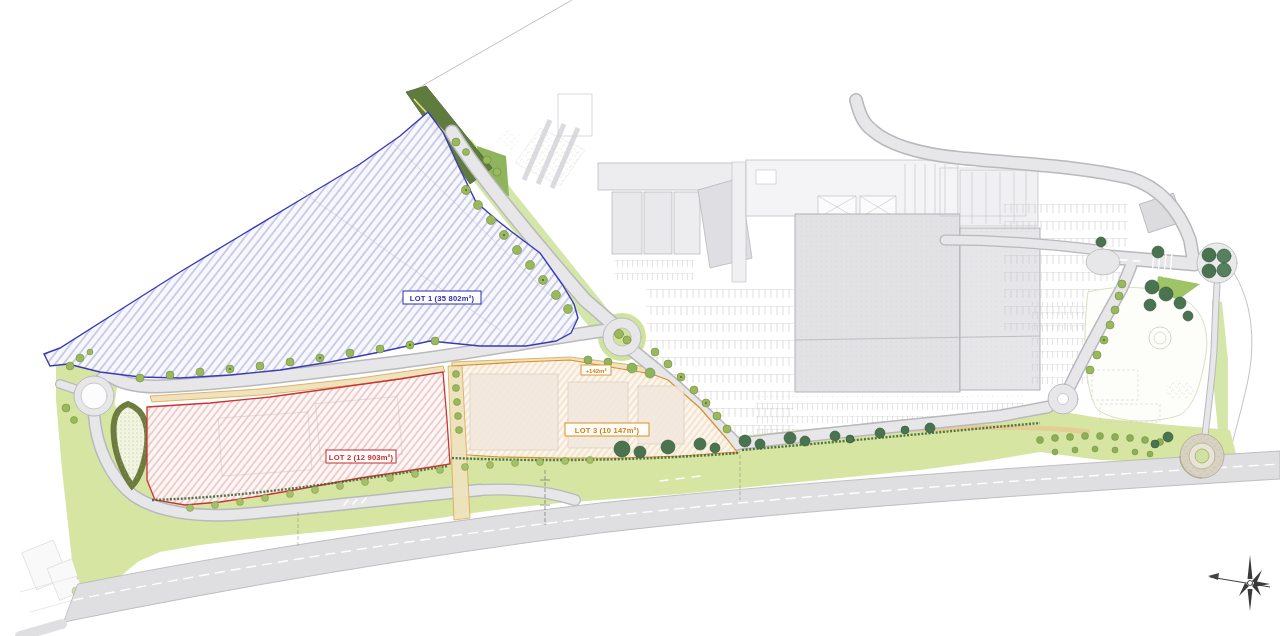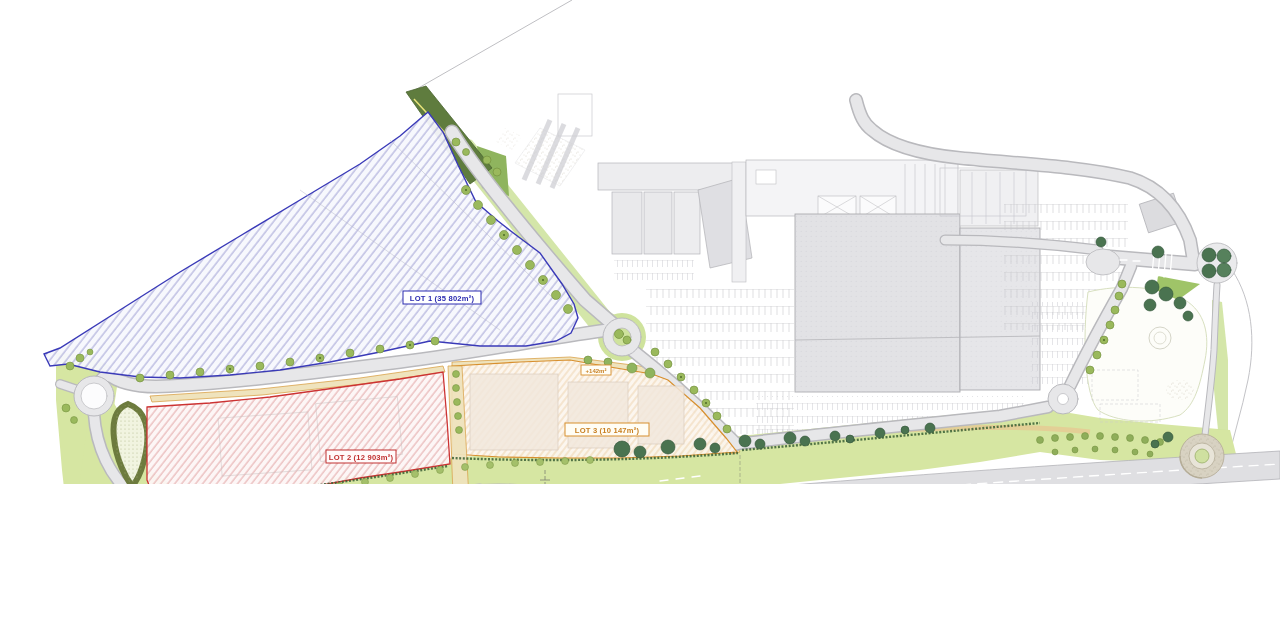--- a/index.html
+++ b/index.html
@@ -1,16 +1,16 @@
 <!DOCTYPE html>
 <html><head>
 <meta charset="utf-8">
 <style>
   html,body{margin:0;padding:0;background:#ffffff;}
-  .canvas{position:relative;width:1280px;height:484px;background:#ffffff;overflow:hidden;
+  .canvas{position:relative;width:1280px;height:636px;background:#ffffff;overflow:hidden;
           font-family:"Liberation Sans", sans-serif;}
   svg{display:block;}
   text{font-family:"Liberation Sans", sans-serif;}
   .lot-label{font-size:7.6px;font-weight:bold;letter-spacing:.2px;}
   .lot-label-small{font-size:6px;font-weight:bold;}
 </style>
 </head>
 <body>
 
 <div class="canvas">

